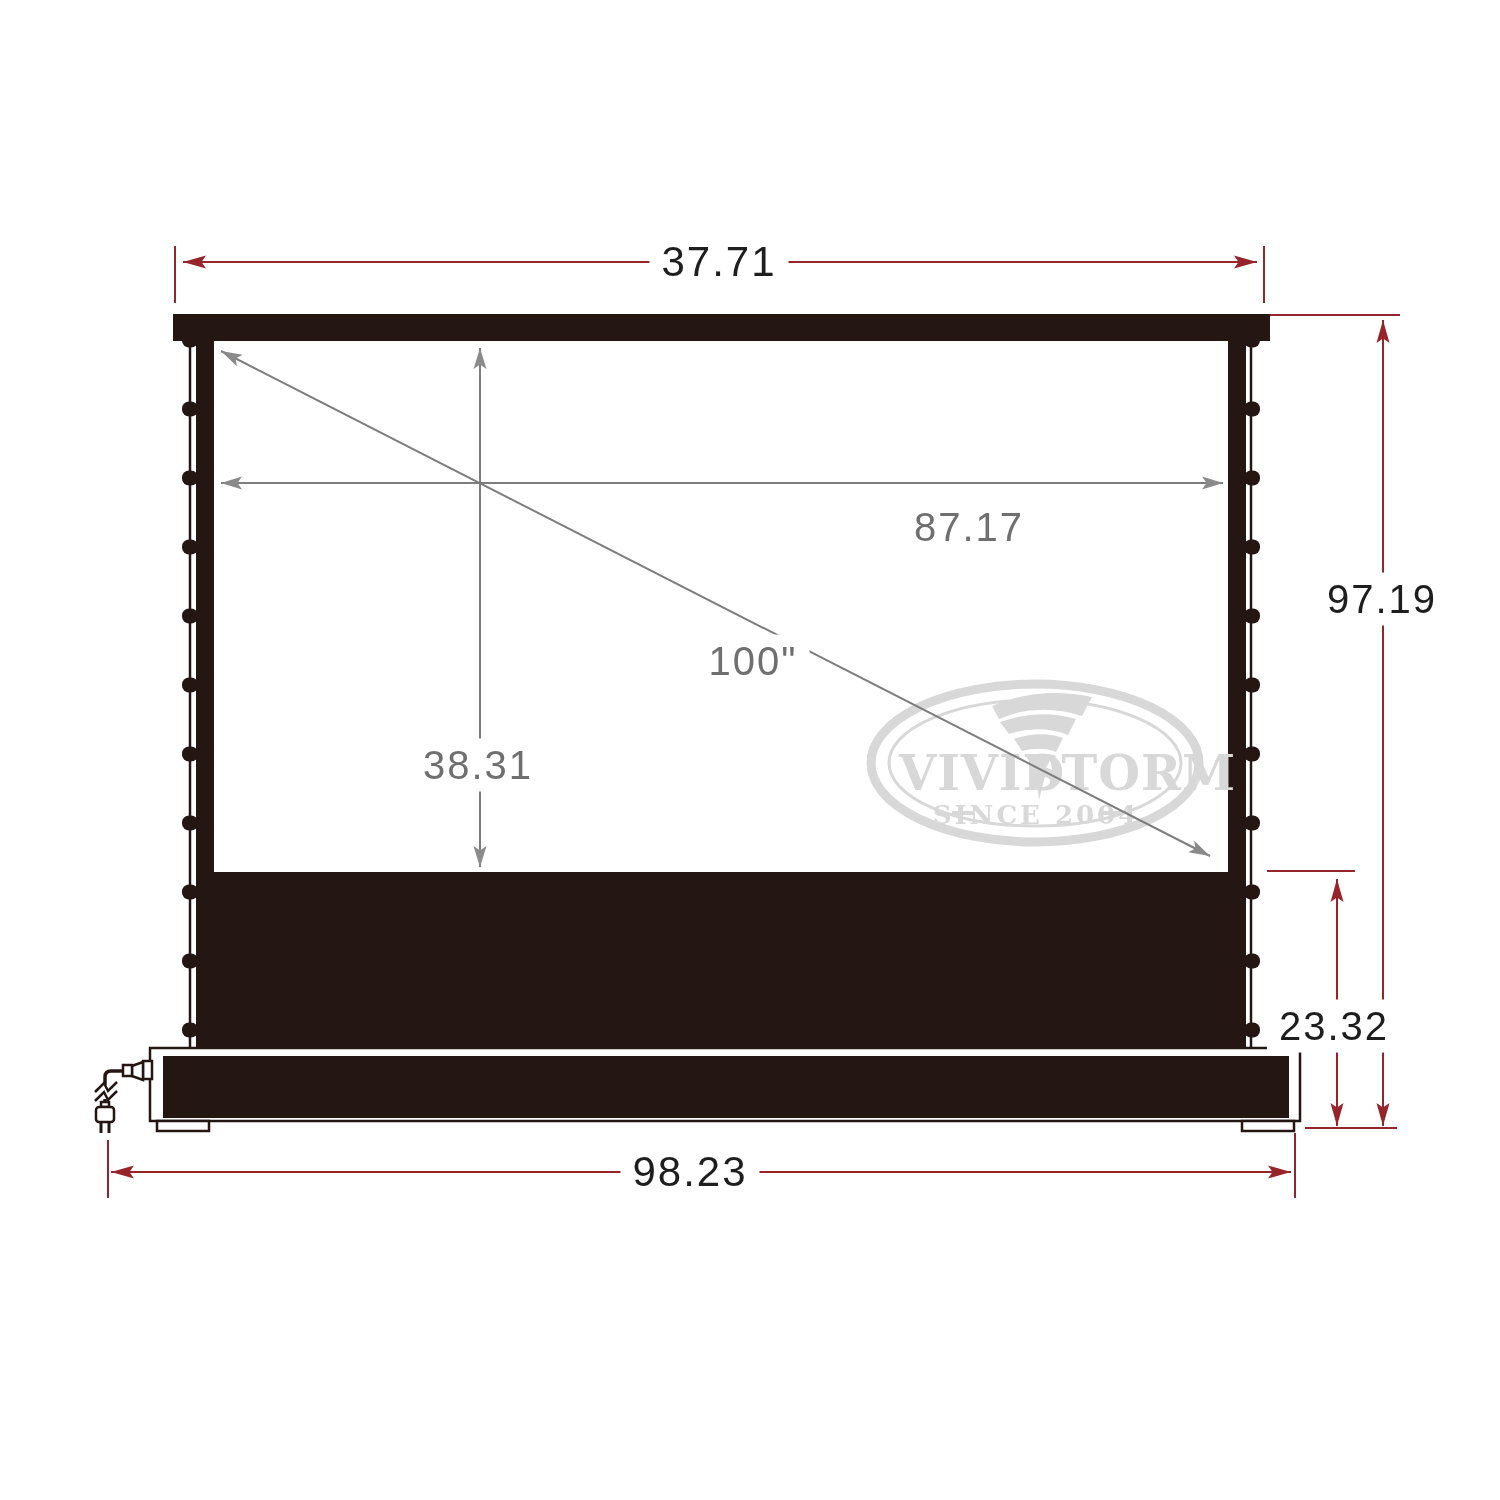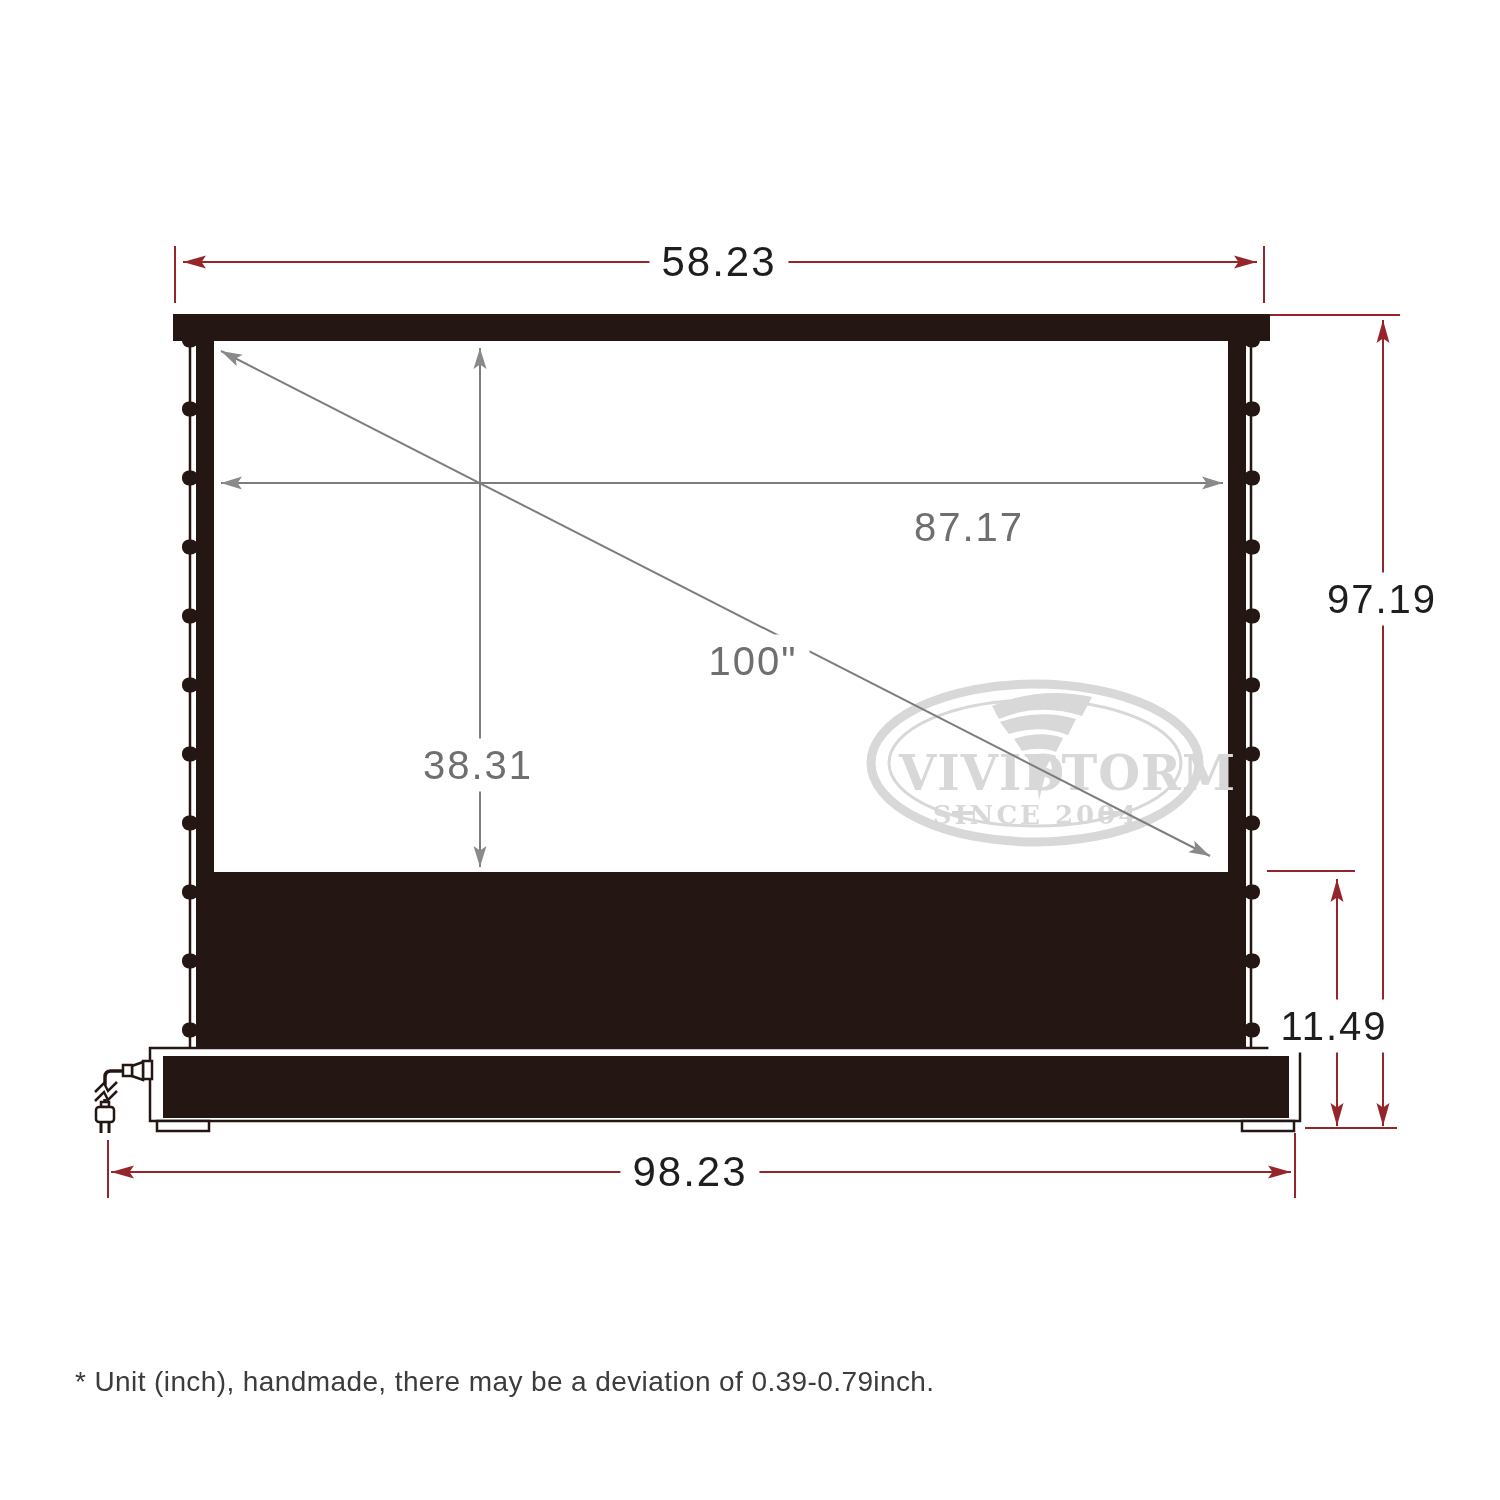--- a/index.html
+++ b/index.html
@@ -142,29 +142,28 @@
       <path class="redline" d="M108,1140 L108,1198"></path>
       <path class="redline" d="M1295,1133 L1295,1198"></path>
 
       <line class="redline" x1="183" y1="262" x2="1257" y2="262" marker-start="url(#ar-red)" marker-end="url(#ar-red)"></line>
       <line class="redline" x1="111" y1="1172" x2="1291" y2="1172" marker-start="url(#ar-red)" marker-end="url(#ar-red)"></line>
       <line class="redline" x1="1383" y1="320" x2="1383" y2="1126" marker-start="url(#ar-red)" marker-end="url(#ar-red)"></line>
       <line class="redline" x1="1337" y1="879" x2="1337" y2="1126" marker-start="url(#ar-red)" marker-end="url(#ar-red)"></line>
     </g>
   </svg>
 
-  <div class="dim-label big" style="left:719px;top:262px">58.23</div>
+  <div class="dim-label big" style="left:719px;top:262px">37.71</div>
 
   <div class="dim-label gray" style="left:969px;top:483px">87.17</div>
 
   <div class="dim-label gray" style="left:753px;top:617px">100"</div>
 
   <div class="dim-label gray" style="left:478px;top:721px">38.31</div>
 
   <div class="dim-label" style="left:1382px;top:599px">97.19</div>
 
-  <div class="dim-label" style="left:1334px;top:1026px">11.49</div>
+  <div class="dim-label" style="left:1334px;top:1026px">23.32</div>
 
   <div class="dim-label big" style="left:690px;top:1172px">98.23</div>
 
-  <div class="footnote" style="top:1366px">* Unit (inch), handmade, there may be a deviation of 0.39-0.79inch.</div>
 
 </div>
 
 </body></html>

